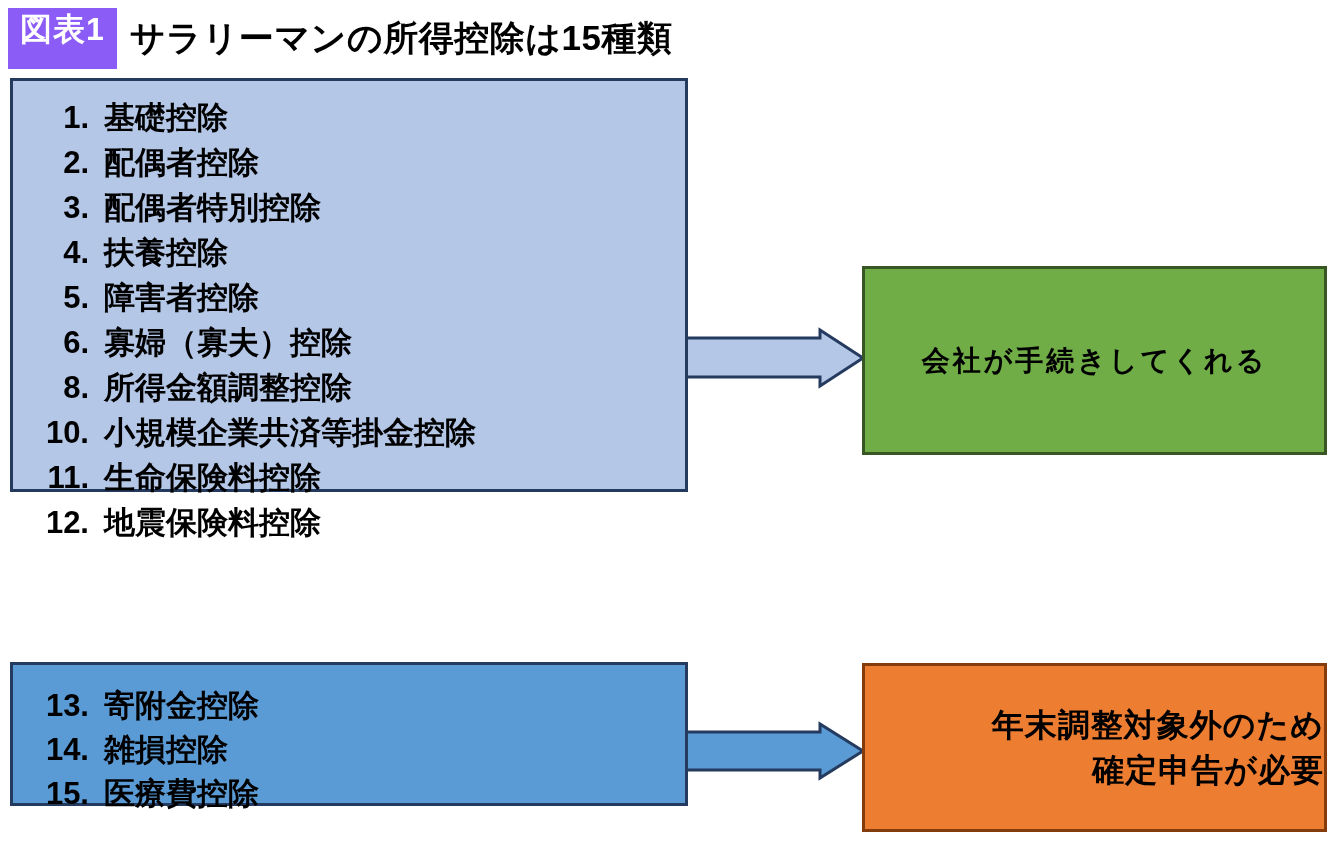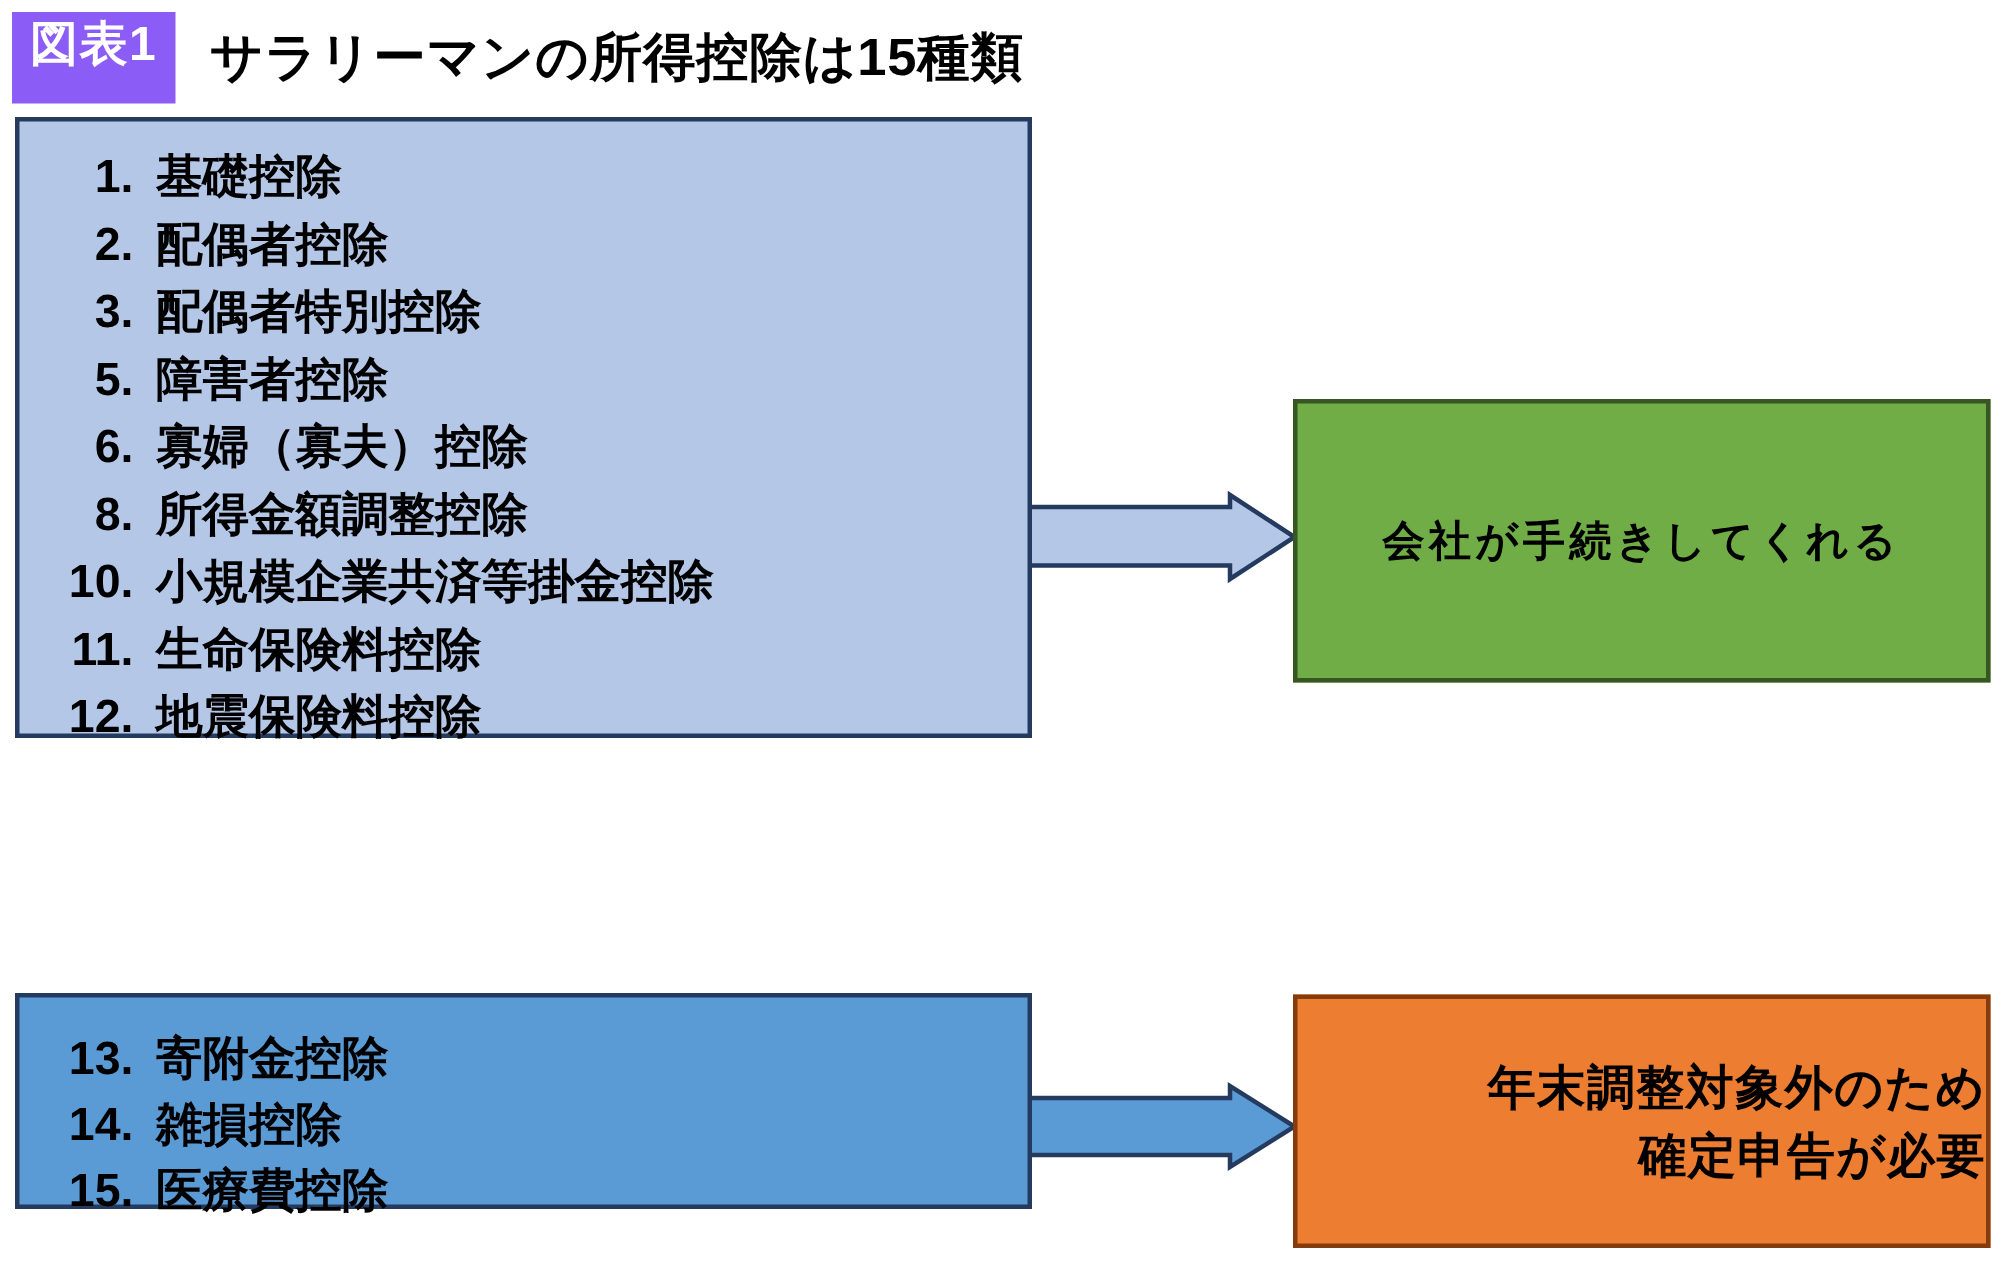--- a/index.html
+++ b/index.html
@@ -23,21 +23,21 @@
     color: #fff;
     font-size: 32px;
     font-weight: bold;
     padding: 4px 12px 22px 12px;
     line-height: 1.1;
     letter-spacing: 1px;
   }
   .title {
     font-size: 35px;
     font-weight: bold;
-    margin-left: 23px;
+    margin-left: 13px;
     letter-spacing: 0.5px;
     white-space: nowrap;
   }
 
   
   .list-box {
     position: absolute;
     left: 10px;
     width: 678px;
     border: 3px solid #243a5e;
@@ -120,20 +120,21 @@
 <svg class="arrow-layer" viewBox="0 0 1340 850" xmlns="http://www.w3.org/2000/svg">
   <polygon points="686,338 820,338 820,330 863,358 820,386 820,377 686,377" fill="#b4c7e7" stroke="#243a5e" stroke-width="3" stroke-linejoin="miter"></polygon>
   <polygon points="686,732 820,732 820,724 863,751 820,778 820,770 686,770" fill="#5b9bd5" stroke="#243a5e" stroke-width="3" stroke-linejoin="miter"></polygon>
 </svg>
 
 <div class="list-box box-top">
   <ul class="list">
     <li><span class="num">1.</span><span class="item-label">基礎控除</span></li>
     <li><span class="num">2.</span><span class="item-label">配偶者控除</span></li>
     <li><span class="num">3.</span><span class="item-label">配偶者特別控除</span></li>
+    <li><span class="num">4.</span><span class="item-label">扶養控除</span></li>
     <li><span class="num">5.</span><span class="item-label">障害者控除</span></li>
     <li><span class="num">6.</span><span class="item-label">寡婦（寡夫）控除</span></li>
     <li><span class="num">8.</span><span class="item-label">所得金額調整控除</span></li>
     <li><span class="num">10.</span><span class="item-label">小規模企業共済等掛金控除</span></li>
     <li><span class="num">11.</span><span class="item-label">生命保険料控除</span></li>
     <li><span class="num">12.</span><span class="item-label">地震保険料控除</span></li>
   </ul>
 </div>
 
 <div class="list-box box-bottom">

